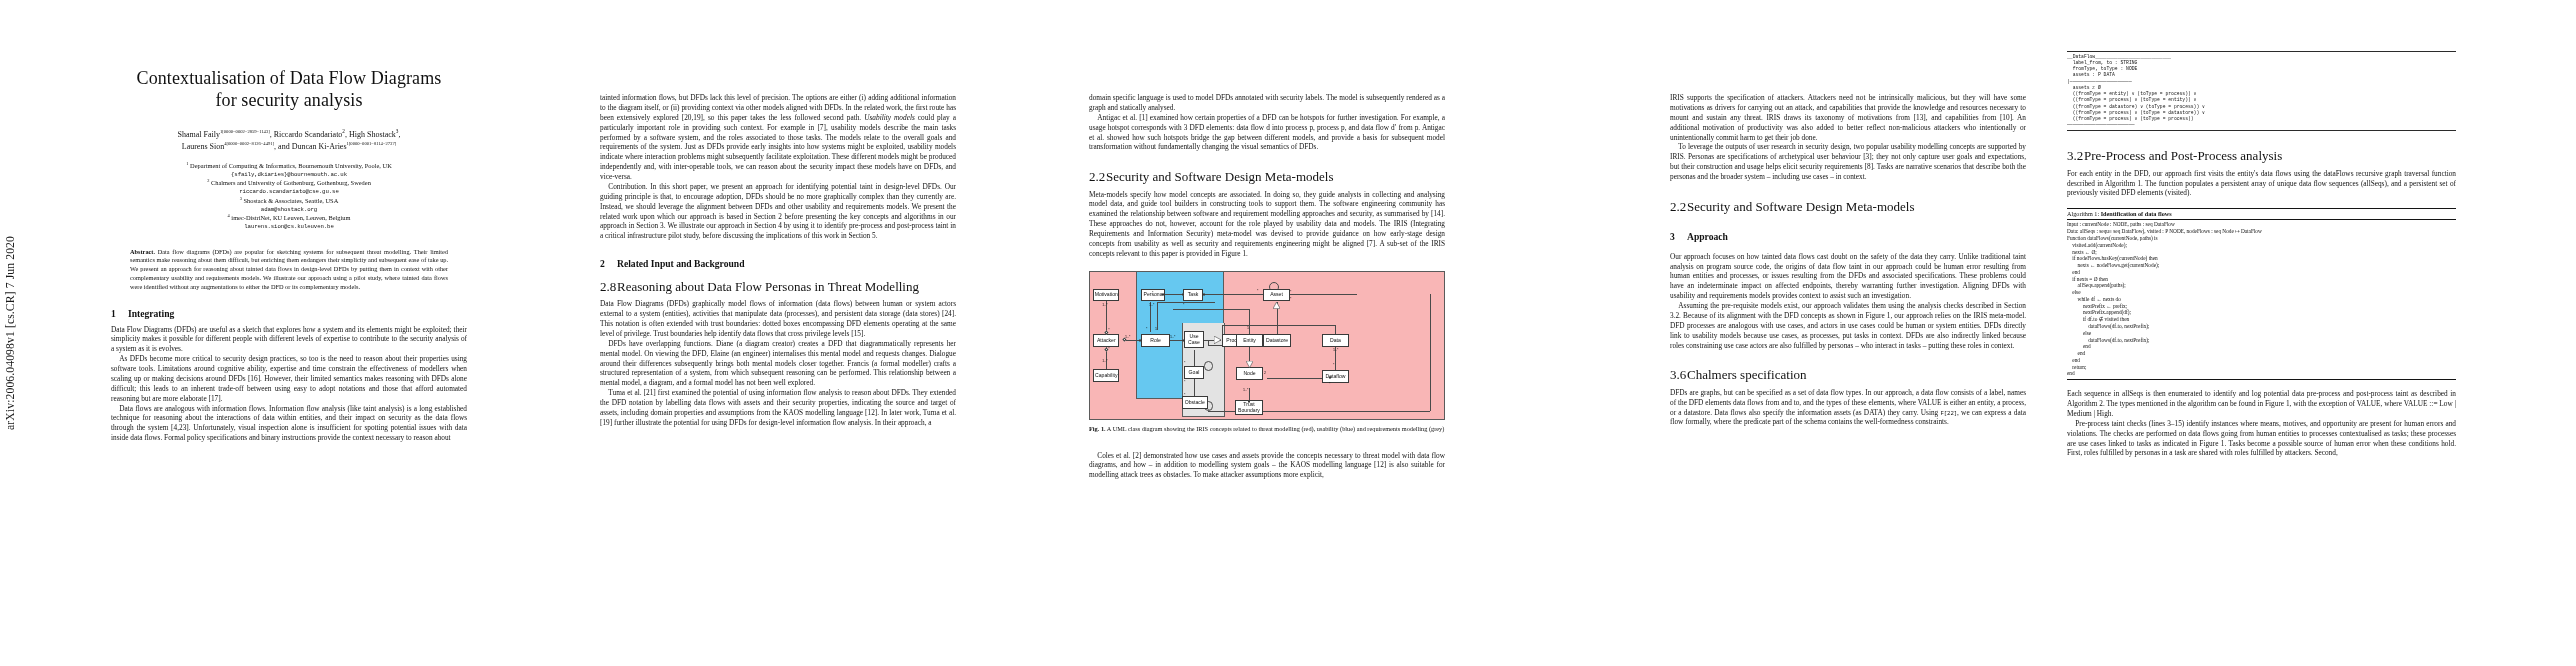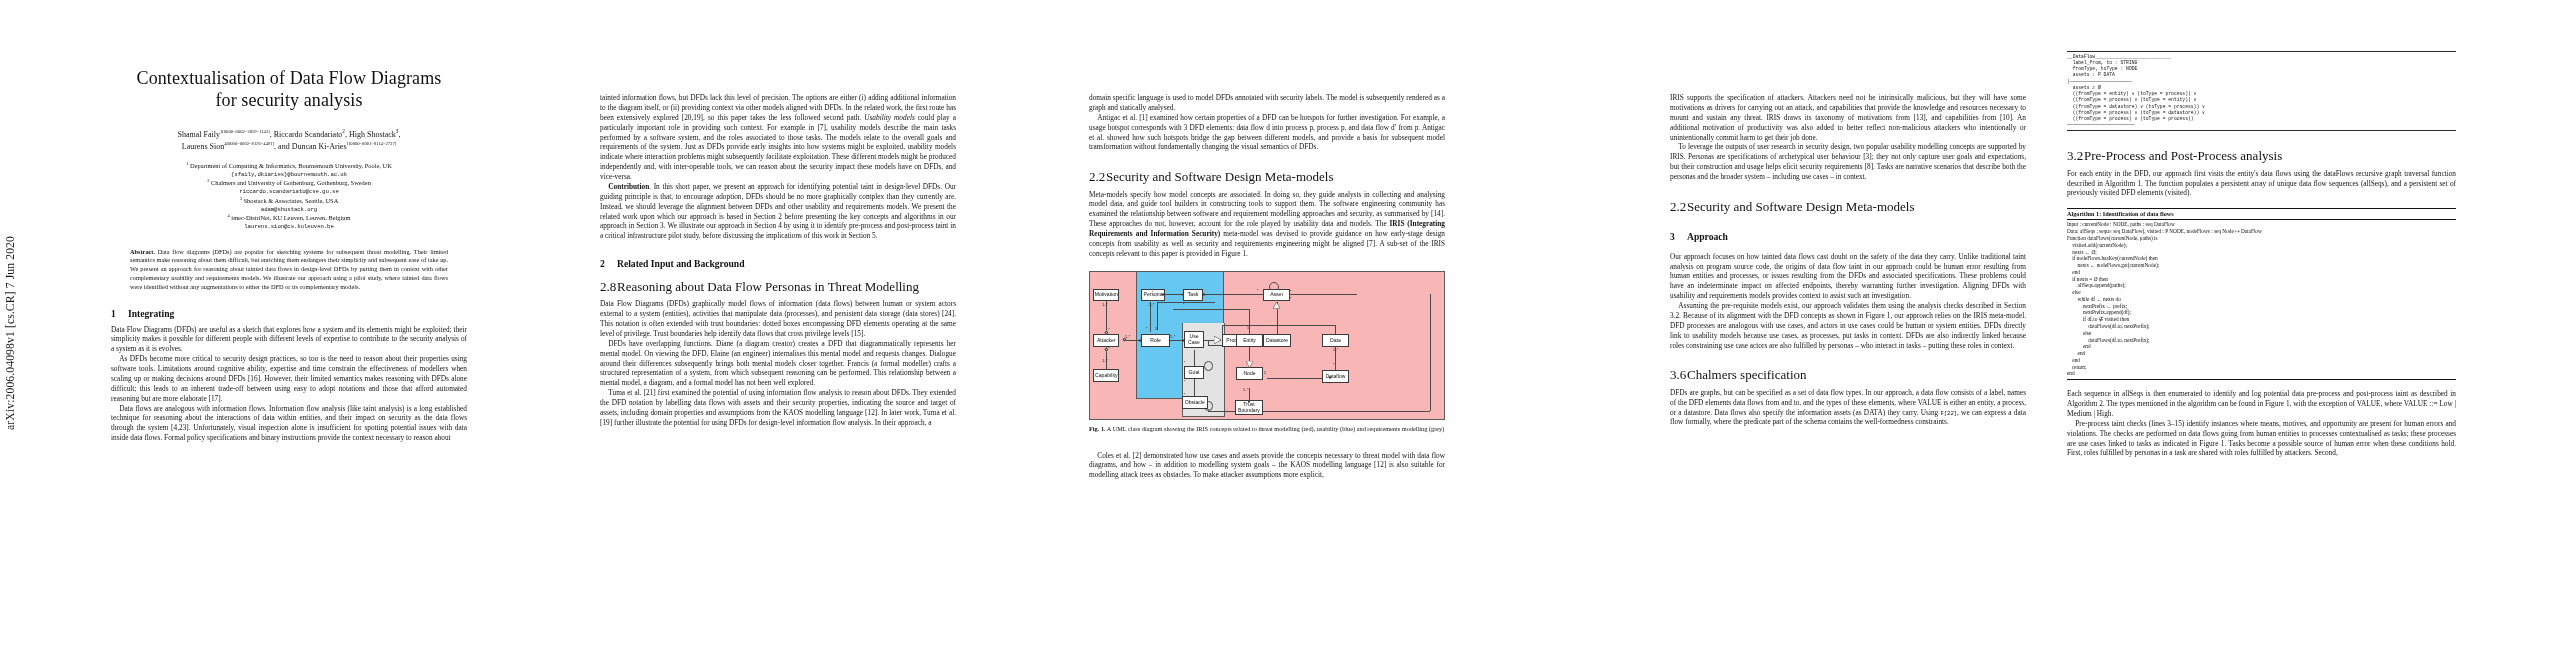--- a/index.html
+++ b/index.html
@@ -115,21 +115,21 @@
   }
   .sec-num { display: inline-block; }
   h2.sec .sec-num { width: 17px; }
   h3.subsec .sec-num { width: 17px; }
 
   .spacer-lg { height: 16.7px; }
   .spacer-md { height: 9.4px; }
   .spacer-sm { height: 5px; }
 
   i, em { font-style: italic; }
-  b, strong { font-weight: bold; }
+  b, strong { font-weight: normal; }
 
   
   .figure-wrap { margin-top: 3.3px; }
   .uml {
     position: relative;
     width: 356px;
     height: 149px;
     background: #f9b6b6;
     border: 0.6px solid #5b5b5b;
   }

